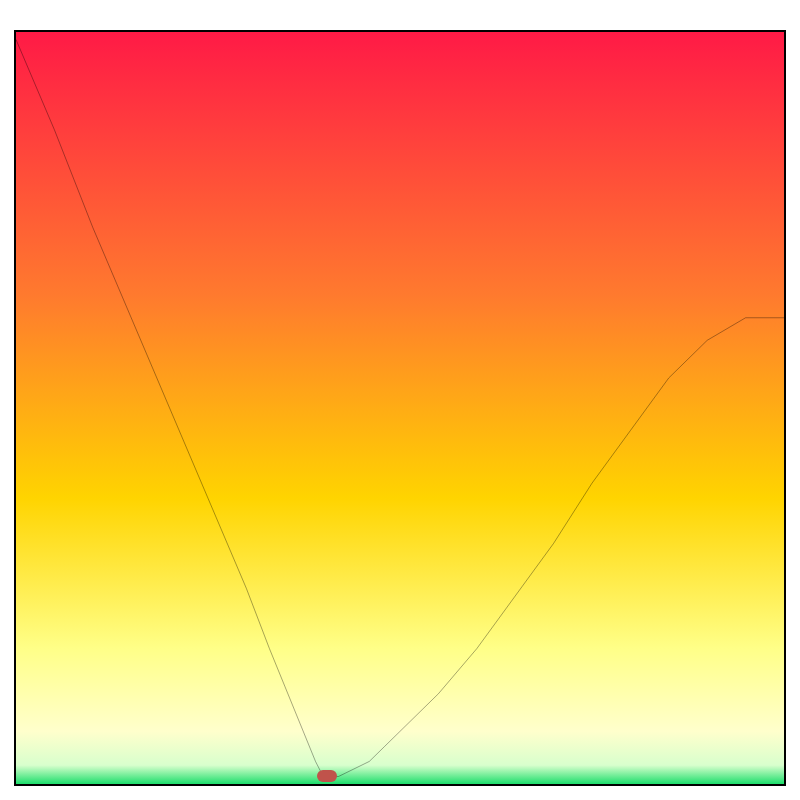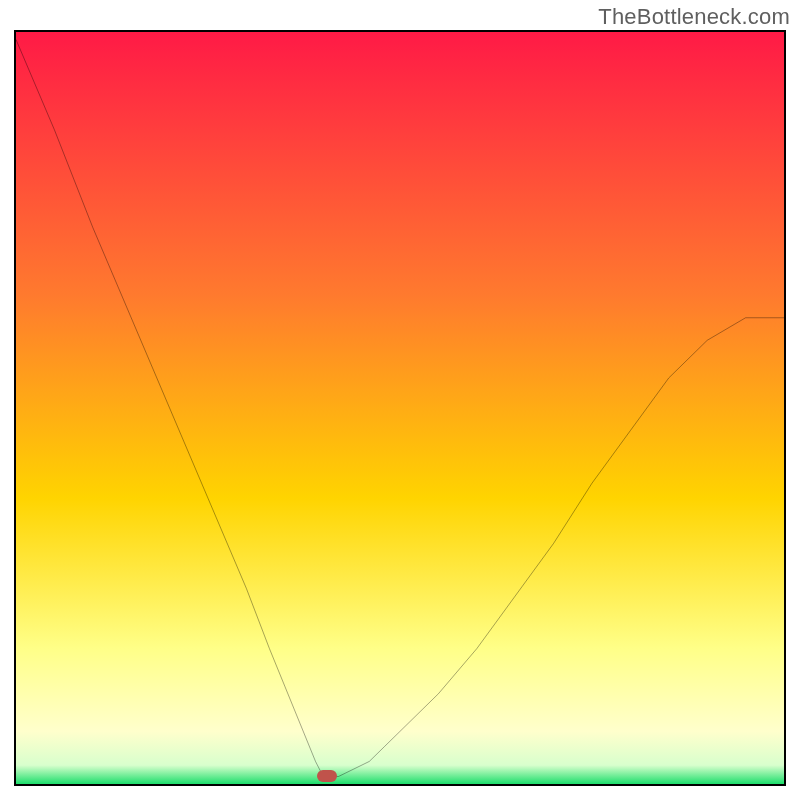--- a/index.html
+++ b/index.html
@@ -49,21 +49,20 @@
     border-radius: 6px;
     transform: translate(-50%, -50%);
     z-index: 3;
   }
 </style>
 </head>
 <body>
 
 <div class="frame">
 
-  <div class="watermark">TheBottleneck.com</div>
 
   <div class="plot-wrap">
     <svg class="plot" viewBox="0 0 100 100" preserveAspectRatio="none">
       <defs>
         <linearGradient id="bg-grad" x1="0" y1="0" x2="0" y2="1">
           <stop id="g0" offset="0%" stop-color="#ff1a46"></stop>
           <stop id="g1" offset="35%" stop-color="#ff7a2e"></stop>
           <stop id="g2" offset="62%" stop-color="#ffd400"></stop>
           <stop id="g3" offset="82%" stop-color="#ffff88"></stop>
           <stop id="g4" offset="93%" stop-color="#ffffcc"></stop>

